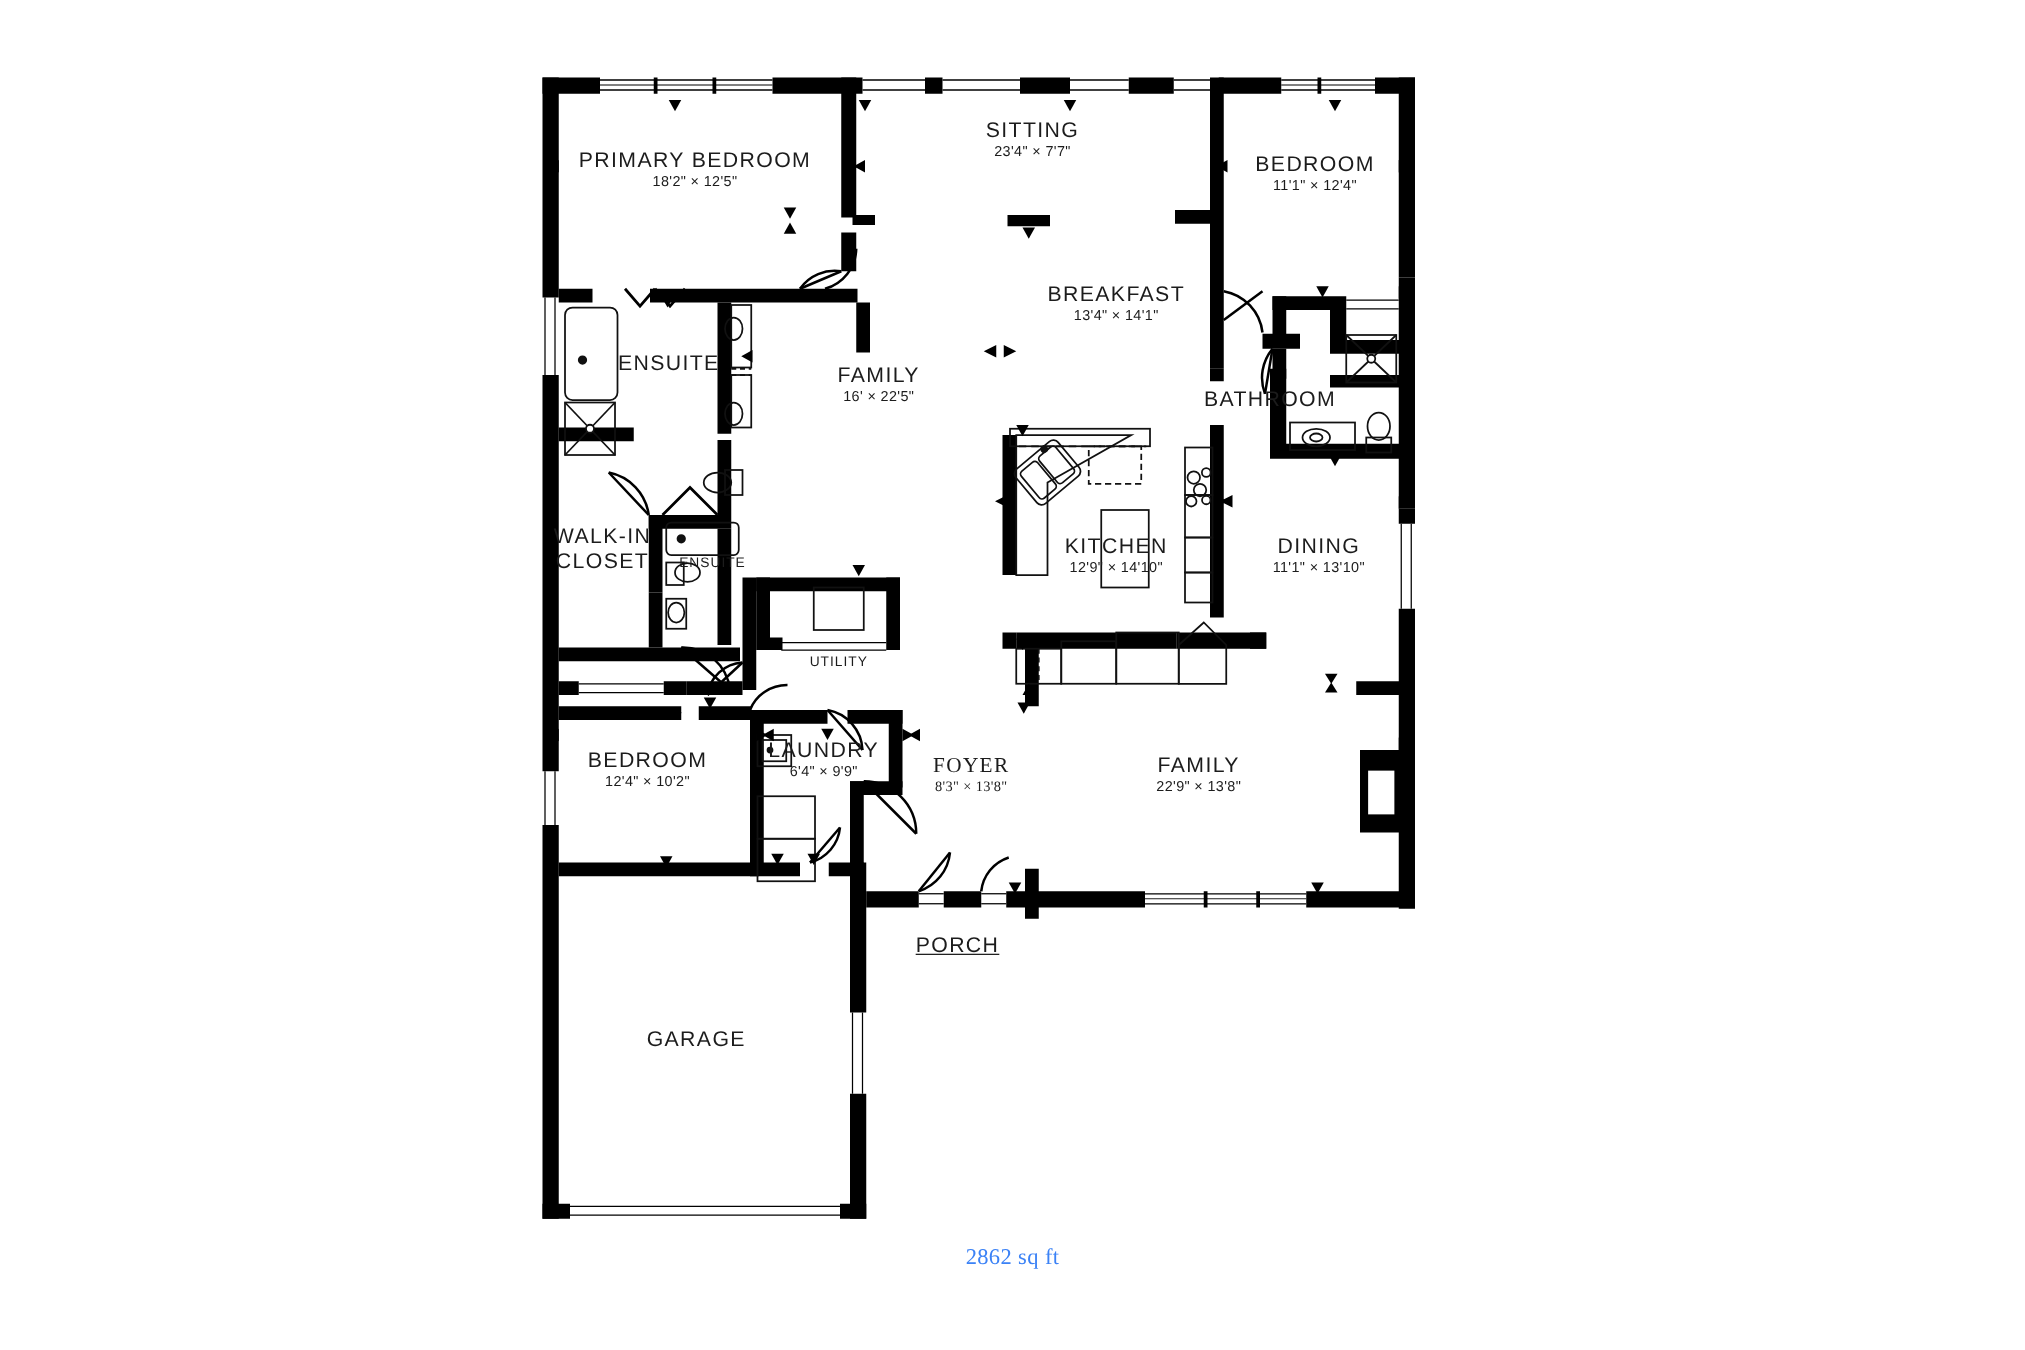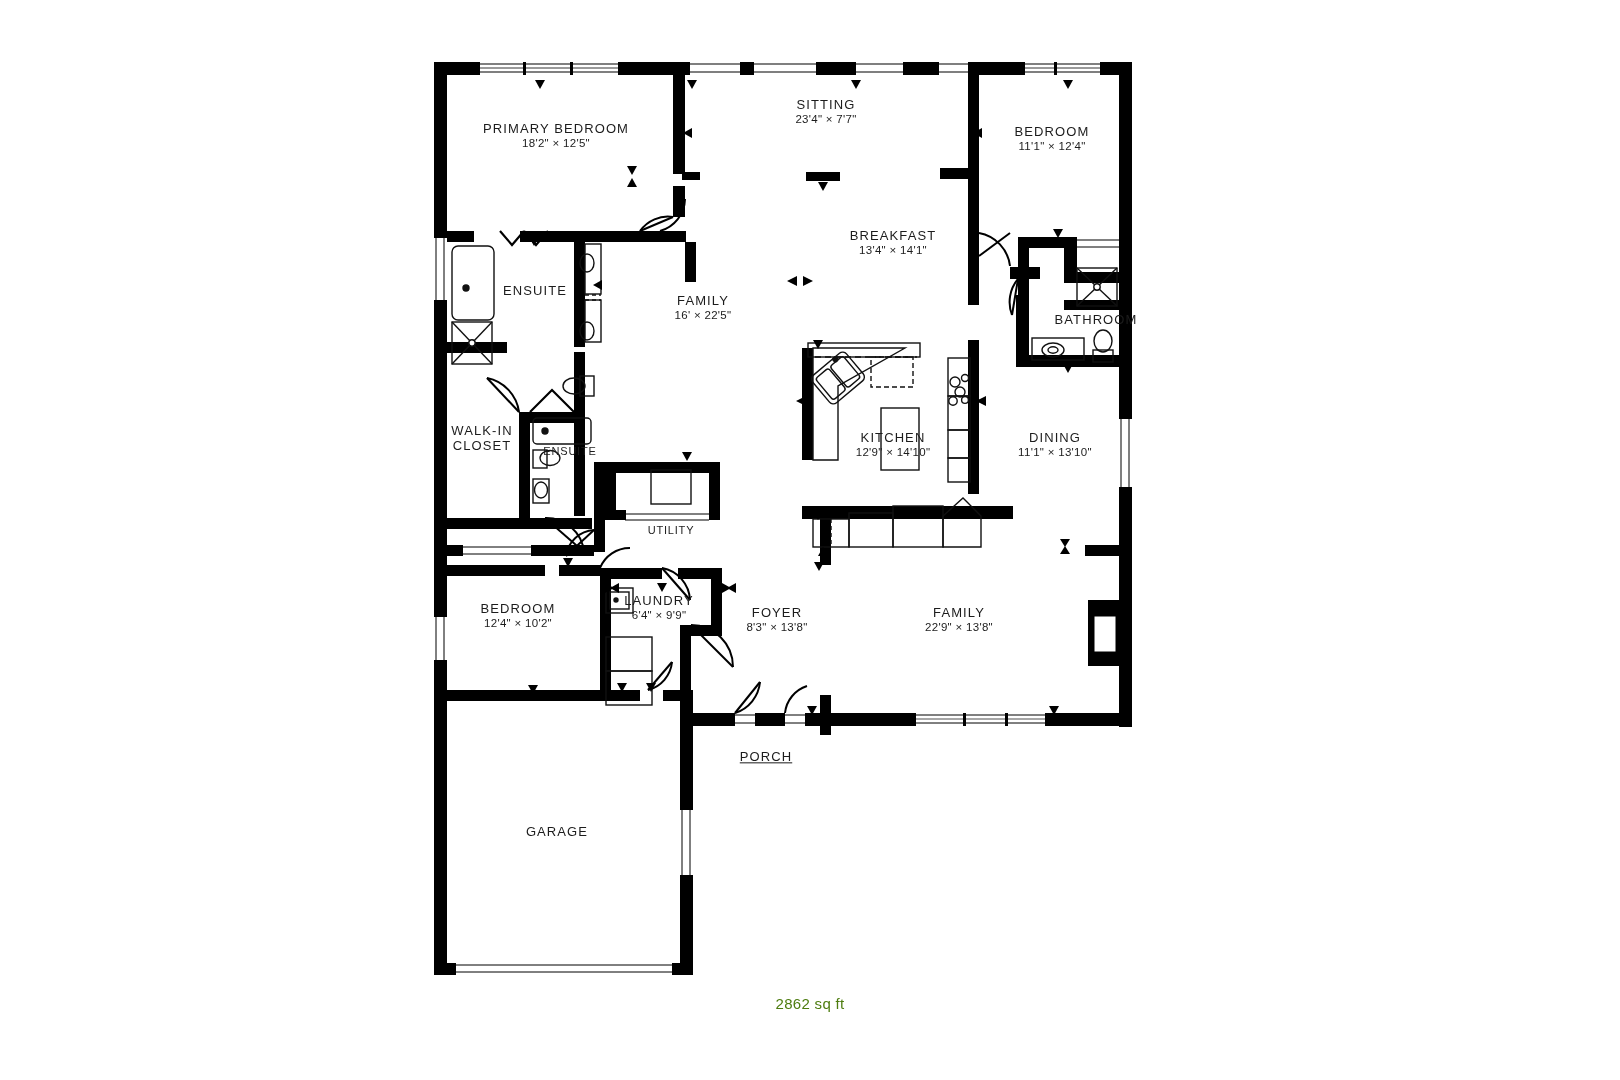--- a/index.html
+++ b/index.html
@@ -12,29 +12,29 @@
   #plan-root{position:relative;width:1620px;height:1080px;background:#fff;}
   #svg-plan{position:absolute;left:0;top:0;width:1620px;height:1080px;}
   .room-label{
     position:absolute;text-align:center;
     font-family:"Liberation Sans","DejaVu Sans",sans-serif;
     color:#1c1c1c;white-space:nowrap;
     transform:translate(-50%,-50%);
     letter-spacing:0.6px;
     line-height:1.18;
   }
-  .room-label .rm-name{display:block;font-size:13px;font-weight:400;letter-spacing:1.1px;}
+  .room-label .rm-name{display:block;font-size:17px;font-weight:400;letter-spacing:1.1px;}
   .room-label .rm-dim{display:block;font-size:11.5px;font-weight:400;letter-spacing:0.3px;margin-top:1px;}
   .room-label.two-line .rm-name{line-height:1.15;}
   .room-label.small .rm-name{font-size:11px;letter-spacing:0.8px;}
   #footer-area{
     position:absolute;left:0;top:995px;width:1620px;text-align:center;
   }
   #footer-area .sqft{
-    font-size:15px;color:#4d7c0f;font-family:Liberation Sans, sans-serif;
+    font-size:18px;color:#3b82f6;font-family:Liberation Serif, serif;
     letter-spacing:0.3px;
   }
 </style>
 </head>
 <body>
 
 <div id="plan-root">
 
   <svg id="svg-plan" viewBox="0 0 1620 1080" xmlns="http://www.w3.org/2000/svg">
 
@@ -420,21 +420,21 @@
   <div class="room-label" style="left:893px;top:243px;">
     <span class="rm-name">BREAKFAST</span>
     <span class="rm-dim">13'4" × 14'1"</span>
   </div>
 
   <div class="room-label" style="left:703px;top:308px;">
     <span class="rm-name">FAMILY</span>
     <span class="rm-dim">16' × 22'5"</span>
   </div>
 
-  <div class="room-label" style="left:1096px;top:320px;">
+  <div class="room-label" style="left:1016px;top:320px;">
     <span class="rm-name">BATHROOM</span>
   </div>
 
   <div class="room-label" style="left:893px;top:403px;margin-top:42px;">
     <span class="rm-name">KITCHEN</span>
     <span class="rm-dim">12'9" × 14'10"</span>
   </div>
 
   <div class="room-label two-line" style="left:482px;top:439px;text-align:center;">
     <span class="rm-name" style="white-space:pre-line;">WALK-IN
@@ -457,21 +457,21 @@
   <div class="room-label" style="left:518px;top:616px;">
     <span class="rm-name">BEDROOM</span>
     <span class="rm-dim">12'4" × 10'2"</span>
   </div>
 
   <div class="room-label" style="left:659px;top:608px;">
     <span class="rm-name">LAUNDRY</span>
     <span class="rm-dim">6'4" × 9'9"</span>
   </div>
 
-  <div class="room-label" style="left:777px;top:620px;">
+  <div class="room-label" style="left:777px;top:620px;font-family:Liberation Serif, serif;">
     <span class="rm-name">FOYER</span>
     <span class="rm-dim">8'3" × 13'8"</span>
   </div>
 
   <div class="room-label" style="left:959px;top:620px;">
     <span class="rm-name">FAMILY</span>
     <span class="rm-dim">22'9" × 13'8"</span>
   </div>
 
   <div class="room-label" style="left:766px;top:757px;text-decoration:underline;">

